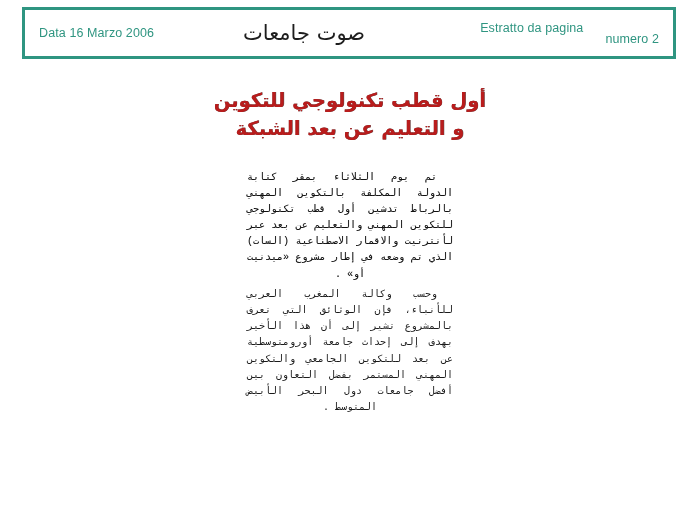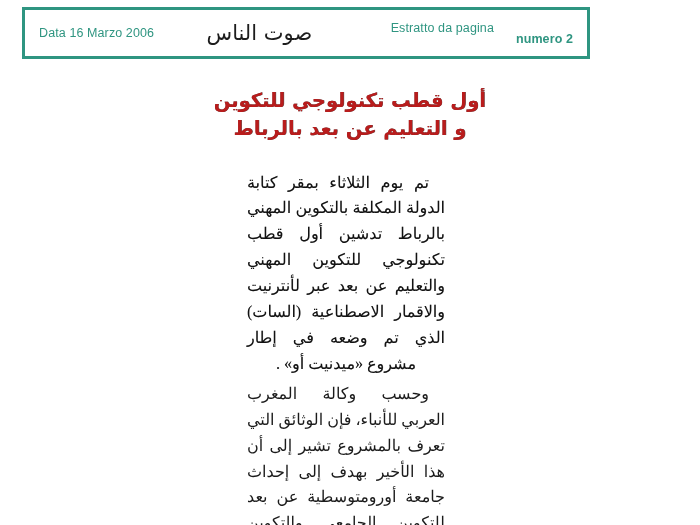--- a/index.html
+++ b/index.html
@@ -15,21 +15,21 @@
     overflow: hidden;
     font-family: "Liberation Sans", sans-serif;
     color: #1a1a1a;
   }
 
   
   #clipping-header {
     position: absolute;
     left: 22px;
     top: 7px;
-    width: 568px;
+    width: 654px;
     height: 52px;
     box-sizing: border-box;
     border: 3px solid #2f9581;
     background: #ffffff;
     display: flex;
     align-items: center;
     justify-content: space-between;
     padding: 0 14px;
   }
   .meta-text {
@@ -54,21 +54,21 @@
     white-space: nowrap;
   }
   #header-page-group {
     flex: 0 0 auto;
     display: flex;
     align-items: flex-start;
     gap: 22px;
     white-space: nowrap;
   }
   #header-page-number {
-    font-weight: bold;
+    font-weight: normal;
     margin-top: 11px;
   }
 
   
   #article {
     position: absolute;
     left: 0;
     top: 62px;
     width: 700px;
     direction: rtl;
@@ -94,25 +94,25 @@
   }
 
   #article-body {
     width: 206px;
     margin: 26px auto 0 auto;
     direction: rtl;
     text-align: justify;
     text-align-last: center;
   }
   .article-paragraph {
-    font-family: Liberation Serif, serif;
-    font-size: 16px;
+    font-family: Liberation Mono, monospace;
+    font-size: 10px;
     line-height: 1.62;
     color: #121212;
-    margin: 0 8px 4px 0;
+    margin: 0 0 4px 0;
     text-indent: 16px;
     direction: rtl;
     text-align: justify;
     text-align-last: center;
     text-shadow: 0.25px 0 0 rgba(0,0,0,0.3);
   }
   .article-paragraph.thin {
     font-weight: normal;
     letter-spacing: -0.15px;
     text-shadow: none;
@@ -122,34 +122,34 @@
     letter-spacing: -0.2px;
   }
 </style>
 </head>
 <body>
 
 <div id="clipping-header">
 
   <div class="meta-text" id="header-date">Data 16 Marzo 2006</div>
 
-  <div id="publication-name">صوت الناس</div>
+  <div id="publication-name">صوت جامعات</div>
 
   <div id="header-page-group">
     <span class="meta-text">Estratto da pagina</span>
     <span class="meta-text" id="header-page-number">numero 2</span>
   </div>
 
 </div>
 
 <div id="article">
 
   <div id="article-headline">
     <span class="headline-line">أول قطب تكنولوجي للتكوين</span>
-    <span class="headline-line">و التعليم عن بعد بالرباط</span>
+    <span class="headline-line">و التعليم عن بعد الشبكة</span>
   </div>
 
   <div id="article-body">
     <p class="article-paragraph dense">تم يوم الثلاثاء بمقر كتابة الدولة المكلفة بالتكوين المهني بالرباط تدشين أول قطب تكنولوجي للتكوين المهني والتعليم عن بعد عبر لأنترنيت والاقمار الاصطناعية (السات) الذي تم وضعه في إطار مشروع «ميدنيت أو» .</p>
     <p class="article-paragraph thin">وحسب وكالة المغرب العربي للأنباء، فإن الوثائق التي تعرف بالمشروع تشير إلى أن هذا الأخير بهدف إلى إحداث جامعة أورومتوسطية عن بعد للتكوين الجامعي والتكوين المهني المستمر بفضل التعاون بين أفضل جامعات دول البحر الأبيض المتوسط .</p>
 
   </div>
 
 </div>
 

